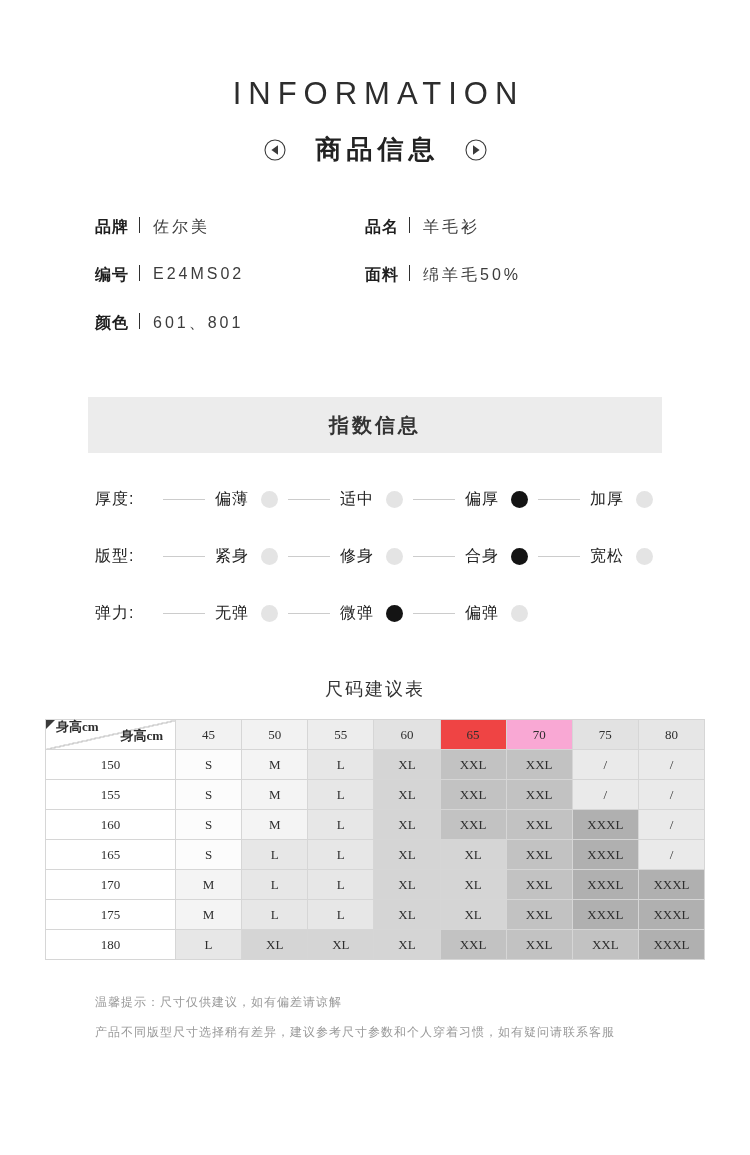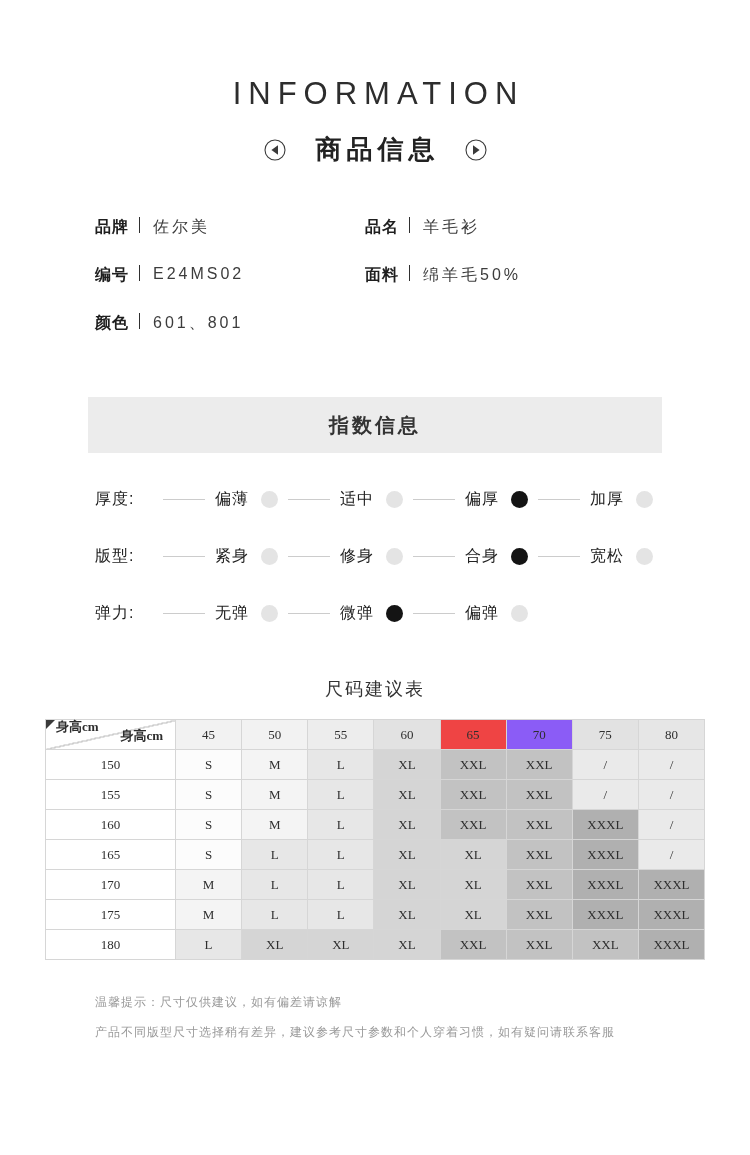--- a/index.html
+++ b/index.html
@@ -200,21 +200,21 @@
           <th class="corner-cell">
             <i class="corner-mark"></i>
             <span class="c-top">身高cm</span>
             <span class="c-bot">身高cm</span>
           </th>
           <th class="w-head" style="background: rgb(242, 242, 242);">45</th>
           <th class="w-head" style="background: rgb(242, 242, 242);">50</th>
           <th class="w-head" style="background: rgb(237, 237, 237);">55</th>
           <th class="w-head" style="background: rgb(226, 226, 226);">60</th>
           <th class="w-head" style="background: #ef4444;">65</th>
-          <th class="w-head" style="background: #8b5cf6;">70</th>
+          <th class="w-head" style="background: #f9a8d4;">70</th>
           <th class="w-head" style="background: rgb(226, 226, 226);">75</th>
           <th class="w-head" style="background: rgb(230, 230, 230);">80</th>
         </tr>
         <tr>
           <th class="h-cell">150</th>
           <td class="s-cell" style="background: rgb(252, 252, 252);">S</td>
           <td class="s-cell" style="background: rgb(244, 244, 244);">M</td>
           <td class="s-cell" style="background: rgb(231, 231, 231);">L</td>
           <td class="s-cell" style="background: rgb(213, 213, 213);">XL</td>
           <td class="s-cell" style="background: rgb(194, 194, 194);">XXL</td>

